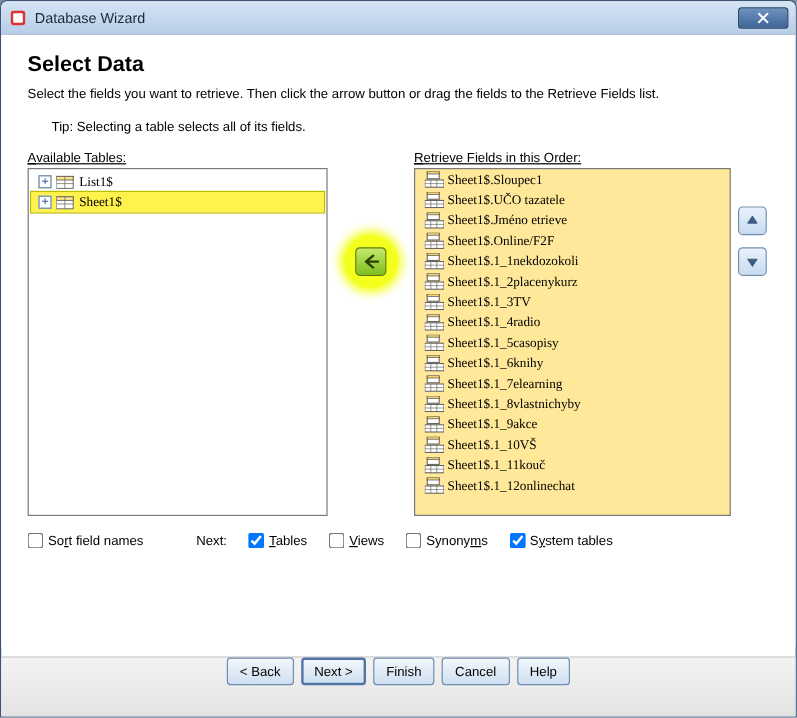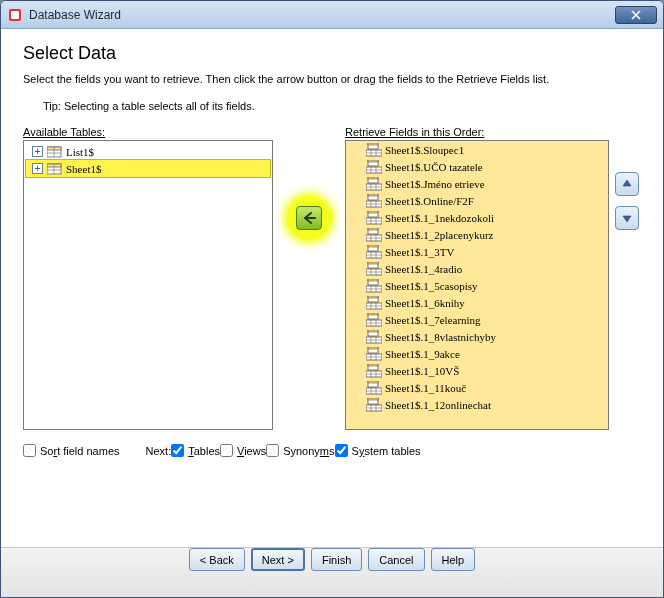--- a/index.html
+++ b/index.html
@@ -3,45 +3,45 @@
 <meta charset="utf-8">
 <style>
   * { box-sizing: border-box; margin: 0; padding: 0; }
   body { font-family: Tahoma, Arial, sans-serif; font-size: 11px; background: #7a8ba8; width: 664px; height: 598px; overflow: hidden; }
   .window { width: 664px; height: 598px; background: #fff; border: 1px solid #3b5374; border-radius: 6px 6px 0 0; overflow: hidden; display: flex; flex-direction: column; }
   .titlebar { height: 28px; background: linear-gradient(#d6e4f4, #b7cee8); display: flex; align-items: center; padding: 0 6px; border-bottom: 1px solid #8aa5c6; }
   .titlebar-icon { width: 16px; height: 16px; margin-right: 6px; display:inline-block; }
   .titlebar-text { color: #1a2a3a; font-size: 12px; flex: 1; }
   .close-btn { width: 42px; height: 18px; background: linear-gradient(#6f93c1,#3e6597); border: 1px solid #2a4566; border-radius: 3px; color: #fff; display:flex; align-items:center; justify-content:center; font-size:12px; cursor:pointer; }
   .content { flex: 1; padding: 14px 22px 6px 22px; background: #fff; overflow: hidden; }
-  h1.heading { font-size: 18px; font-weight: normal; margin-bottom: 8px; }
+  h1.heading { font-size: 18px; font-weight: bold; margin-bottom: 8px; }
   .desc { font-size: 11px; margin-bottom: 14px; line-height: 1.3; }
   .tip { font-size: 11px; margin-bottom: 14px; margin-left: 20px; }
   .cols { display: flex; gap: 8px; align-items: flex-start; }
   .col-left { width: 250px; }
   .col-mid { width: 56px; display:flex; align-items:flex-start; justify-content:center; padding-top: 70px; }
   .col-right { flex: 1; display:flex; gap:6px; }
   .section-label { font-size: 11px; margin-bottom: 2px; text-decoration: underline; }
   .section-label .mn { text-decoration: underline; }
   .listbox { border: 1px solid #7a7a7a; background: #fff; height: 290px; overflow-y: auto; padding: 2px; }
   .fields-list { flex:1; border:1px solid #7a7a7a; background: #ffe899; height: 290px; overflow: hidden; position: relative; }
   .fields-list-inner { height:100%; overflow-y:auto; scrollbar-width:auto; }
   .tree-row { display:flex; align-items:center; height:17px; padding-left:4px; white-space:nowrap; }
   .tree-row.sel { background: #fff24d; outline: 1px solid #bdbd00; }
   .expander { width:11px; height:11px; border:1px solid #6080a0; background:#fff; color:#4060a0; font-size:10px; line-height:9px; text-align:center; margin-right:4px; display:inline-block; cursor:pointer; font-family: monospace; }
   .node-icon { width:16px; height:14px; display:inline-flex; align-items:center; justify-content:center; margin-right:3px; }
   .field-icon svg, .table-icon svg { display:block; }
   .node-label { font-size: 11px; font-family: Liberation Serif, serif; }
-  .flist-row { display:flex; align-items:center; height:17px; padding-left:20px; white-space:nowrap; }
+  .flist-row { display:flex; align-items:center; height:17px; padding-left:8px; white-space:nowrap; }
   .arrow-halo { width:44px; height:44px; border-radius:50%; background:#f3ff1d; display:flex; align-items:center; justify-content:center; box-shadow: 0 0 8px 4px #f3ff1d; }
   .arrow-btn { width:26px; height:24px; background: linear-gradient(#c6e86e,#7fbd1f); border:1px solid #567c0f; border-radius:4px; display:flex; align-items:center; justify-content:center; cursor:pointer; }
   .arrow-btn svg { display:block; }
   .reorder-col { width: 26px; display:flex; flex-direction:column; gap:10px; padding-top:46px; }
   .reorder-btn { width:24px; height:24px; background: linear-gradient(#e9f2fb,#c7dbf0); border:1px solid #6e8db0; border-radius:4px; display:flex; align-items:center; justify-content:center; cursor:pointer; }
-  .options-row { margin-top: 14px; display:flex; align-items:center; font-size:11px; }
+  .options-row { margin-top: 14px; display:flex; align-items:center; gap: 18px; font-size:11px; }
   .chk { display:flex; align-items:center; gap:4px; }
   .chk input { width:13px; height:13px; }
   .chk label .mn { text-decoration: underline; }
   .show-label { margin-left: 26px; }
   .footer { height: 50px; border-top: 1px solid #c9c9c9; background: linear-gradient(#f3f3f3,#e3e3e3); display:flex; justify-content:center; gap:6px; margin-top: 8px; }
   .btn { height:23px; padding: 0 10px; background: linear-gradient(#f2f7fc,#cfe0f1); border:1px solid #6e8db0; border-radius:3px; font-size:11px; cursor:pointer; display:inline-flex; align-items:center; }
   .btn-default { border:2px solid #4f74a5; padding:0 9px; }
   
   .fields-list-inner::-webkit-scrollbar { width:16px; }
   .fields-list-inner::-webkit-scrollbar-track { background:#e8eef6; border-left:1px solid #b7c6da; }

